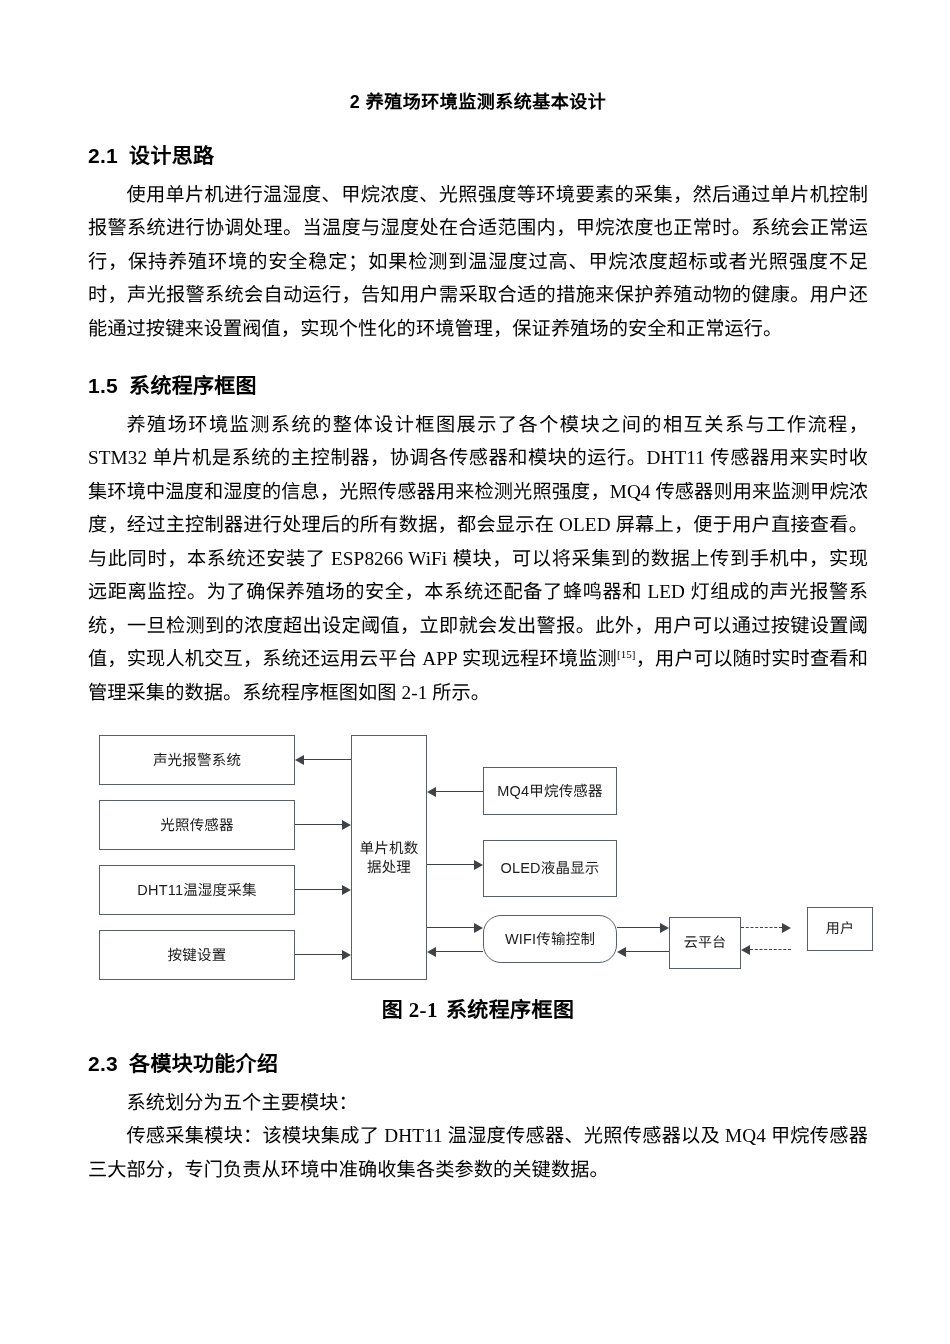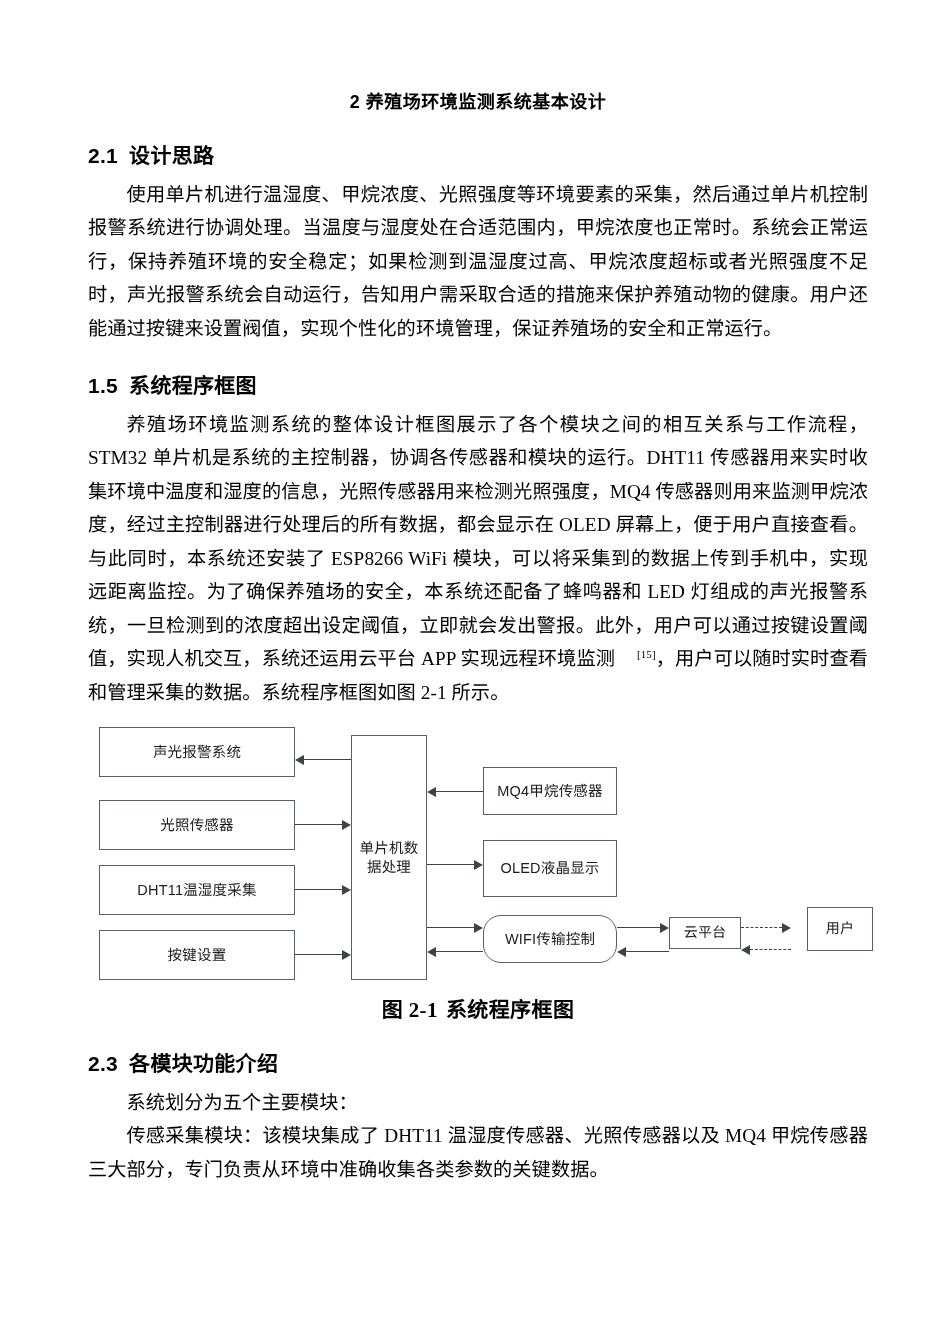--- a/index.html
+++ b/index.html
@@ -50,21 +50,20 @@
     margin: 0;
     text-align: justify;
     text-justify: inter-ideograph;
     text-indent: 2em;
     letter-spacing: 0.1px;
   }
   sup.cite {
     font-size: 11px;
     vertical-align: super;
     line-height: 0;
-    padding-left: 22px;
   }
 
   
   .figure {
     margin: 18px 0 0 0;
   }
   .diagram {
     position: relative;
     width: 774px;
     height: 252px;
@@ -131,21 +130,21 @@
   <p class="body">使用单片机进行温湿度、甲烷浓度、光照强度等环境要素的采集，然后通过单片机控制报警系统进行协调处理。当温度与湿度处在合适范围内，甲烷浓度也正常时。系统会正常运行，保持养殖环境的安全稳定；如果检测到温湿度过高、甲烷浓度超标或者光照强度不足时，声光报警系统会自动运行，告知用户需采取合适的措施来保护养殖动物的健康。用户还能通过按键来设置阀值，实现个性化的环境管理，保证养殖场的安全和正常运行。</p>
 
   <h2 class="h2">
     <span class="num">1.5</span><span>系统程序框图</span>
   </h2>
   <p class="body"><span>养殖场环境监测系统的整体设计框图展示了各个模块之间的相互关系与工作流程，STM32 单片机是系统的主控制器，协调各传感器和模块的运行。DHT11 传感器用来实时收集环境中温度和湿度的信息，光照传感器用来检测光照强度，MQ4 传感器则用来监测甲烷浓度，经过主控制器进行处理后的所有数据，都会显示在 OLED 屏幕上，便于用户直接查看。与此同时，本系统还安装了 ESP8266 WiFi 模块，可以将采集到的数据上传到手机中，实现远距离监控。为了确保养殖场的安全，本系统还配备了蜂鸣器和 LED 灯组成的声光报警系统，一旦检测到的浓度超出设定阈值，立即就会发出警报。此外，用户可以通过按键设置阈值，实现人机交互，系统还运用云平台 APP 实现远程环境监测</span><sup class="cite">[15]</sup><span>，用户可以随时实时查看和管理采集的数据。系统程序框图如图 2-1 所示。</span></p>
 
   <div class="figure">
     <div class="diagram">
 
-      <div class="bx" style="left:8px; top:0; width:196px; height:50px;">
+      <div class="bx" style="left:8px; top:8px; width:196px; height:50px;">
         <span>声光报警系统</span>
       </div>
 
       <div class="bx" style="left:8px; top:73px; width:196px; height:50px;">
         <span>光照传感器</span>
       </div>
 
       <div class="bx" style="left:8px; top:138px; width:196px; height:50px;">
         <span>DHT11温湿度采集</span>
       </div>
@@ -164,21 +163,21 @@
       </div>
 
       <div class="bx" style="left:392px; top:113px; width:134px; height:57px;">
         <span>OLED液晶显示</span>
       </div>
 
       <div class="bx" style="left:392px; top:188px; width:134px; height:48px;border-radius:18px;">
         <span>WIFI传输控制</span>
       </div>
 
-      <div class="bx small" style="left:578px; top:190px; width:72px; height:32px;">
+      <div class="bx small" style="left:578px; top:190px; width:72px; height:52px;">
         <span>云平台</span>
       </div>
 
       <div class="bx small" style="left:700px; top:180px; width:66px; height:44px;margin-left:16px;">
         <span>用户</span>
       </div>
 
       <div class="conn">
         <div class="ln h" style="left:213px; top:32px; width:47px;"></div>
         <div class="ah left" style="left:204px; top:27.5px;"></div>

